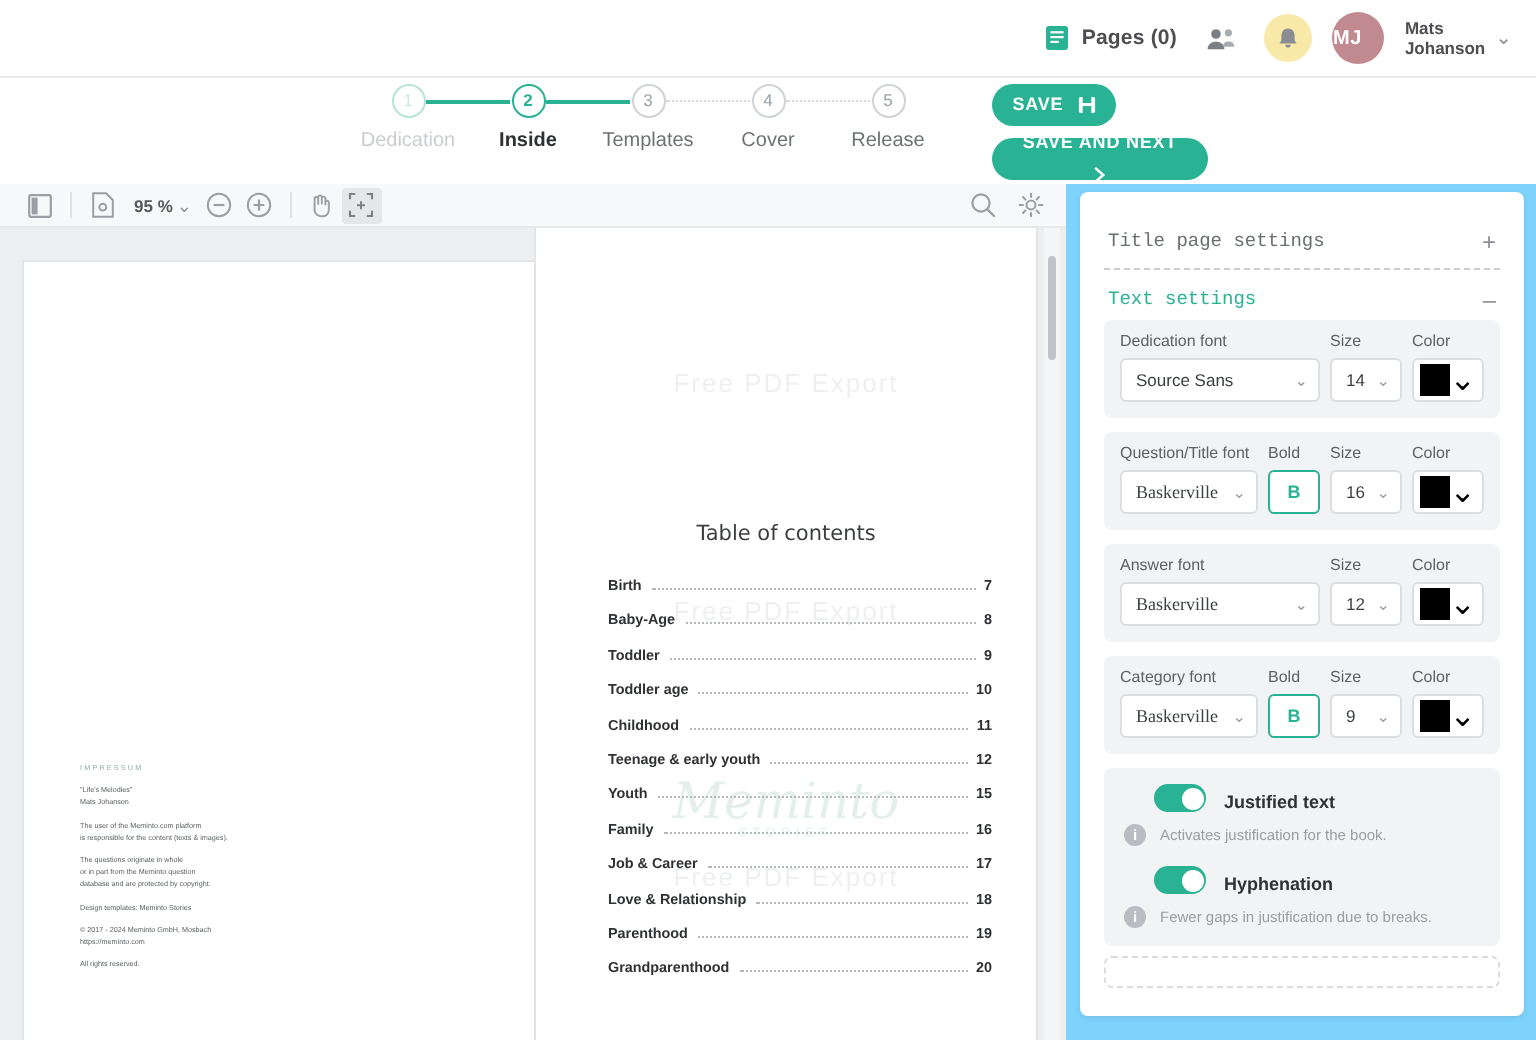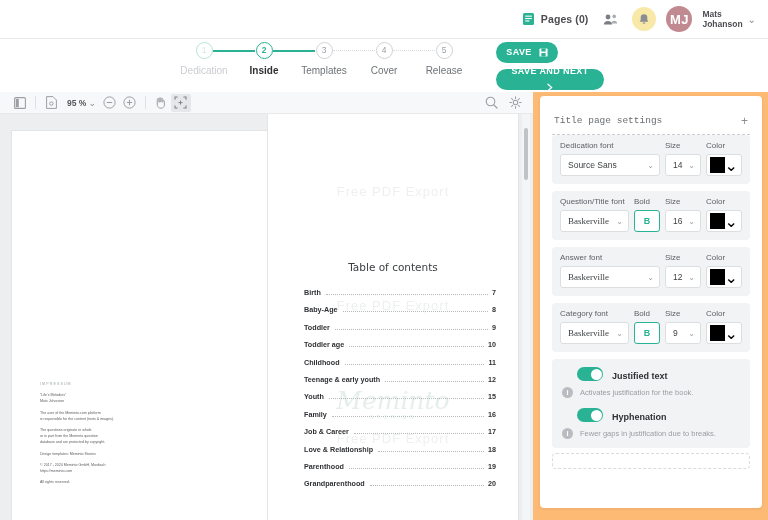--- a/index.html
+++ b/index.html
@@ -1,40 +1,40 @@
 <!DOCTYPE html>
 <html><head>
 <meta charset="utf-8">
 <style>
   * { box-sizing: border-box; margin: 0; padding: 0; }
   html, body {
     width: 768px; height: 520px;
     font-family: "Liberation Sans", sans-serif;
     background: #ffffff; overflow: hidden;
   }
-  .app { position: relative; width: 768px; height: 520px; background:#fdba74; }
+  .app { position: relative; width: 768px; height: 520px; background:#7dd3fc; }
 
   
   .topbar{
     position:absolute; left:0; top:0; width:768px; height:39px;
     background:#ffffff; display:flex; align-items:center;
     justify-content:flex-end; padding-right:12px; gap:10px;
     border-bottom:1px solid #e8e9eb;
   }
   .pages-chip{ display:flex; align-items:center; gap:6px; }
   .pages-label{ font-size:10.5px; color:#4d4d52; font-weight:bold; letter-spacing:.1px;}
   .icon-btn{
     width:24px;height:24px;border-radius:50%;
     display:flex;align-items:center;justify-content:center;
   }
   .bell{ background:#f8e9a8; }
   .avatar{
     width:26px;height:26px;border-radius:50%;
-    background:#c08a90; color:#fff; font-size:13px; font-weight:bold;
-    display:flex;align-items:center;justify-content:center; letter-spacing:.3px;
+    background:#c08a90; color:#fff; font-size:10px; font-weight:bold;
+    display:flex;align-items:center;letter-spacing:.3px;
   }
   .user-name{ font-size:8.5px; color:#4d4d52; line-height:10px; font-weight:bold; }
   .caret-sm{ color:#8b8d93; font-size:10px; }
 
   
   .stepper-wrap{
     position:absolute; left:0; top:39px; width:768px; height:53px;
     background:#ffffff; display:flex; align-items:center; justify-content:center;
   }
   .steps{ display:flex; align-items:flex-start; position:relative; margin-left:10px;}
@@ -465,20 +465,24 @@
     <div class="doc-scroll"></div>
   </div>
 
   <div class="panel">
 
     <div class="acc-row">
       <span class="acc-label">Title page settings</span>
       <span class="acc-sign">+</span>
     </div>
 
+    <div class="acc-row open">
+      <span class="acc-label teal">Text settings</span>
+      <span class="acc-sign">–</span>
+    </div>
 
     <div class="fieldcard">
       <div class="fc-head">
         <span style="flex:1;">Dedication font</span>
         <span style="width:41px;">Size</span>
         <span style="width:36px;">Color</span>
       </div>
       <div class="fc-body">
         <div class="sel sel-font">
           <span>Source Sans</span>

